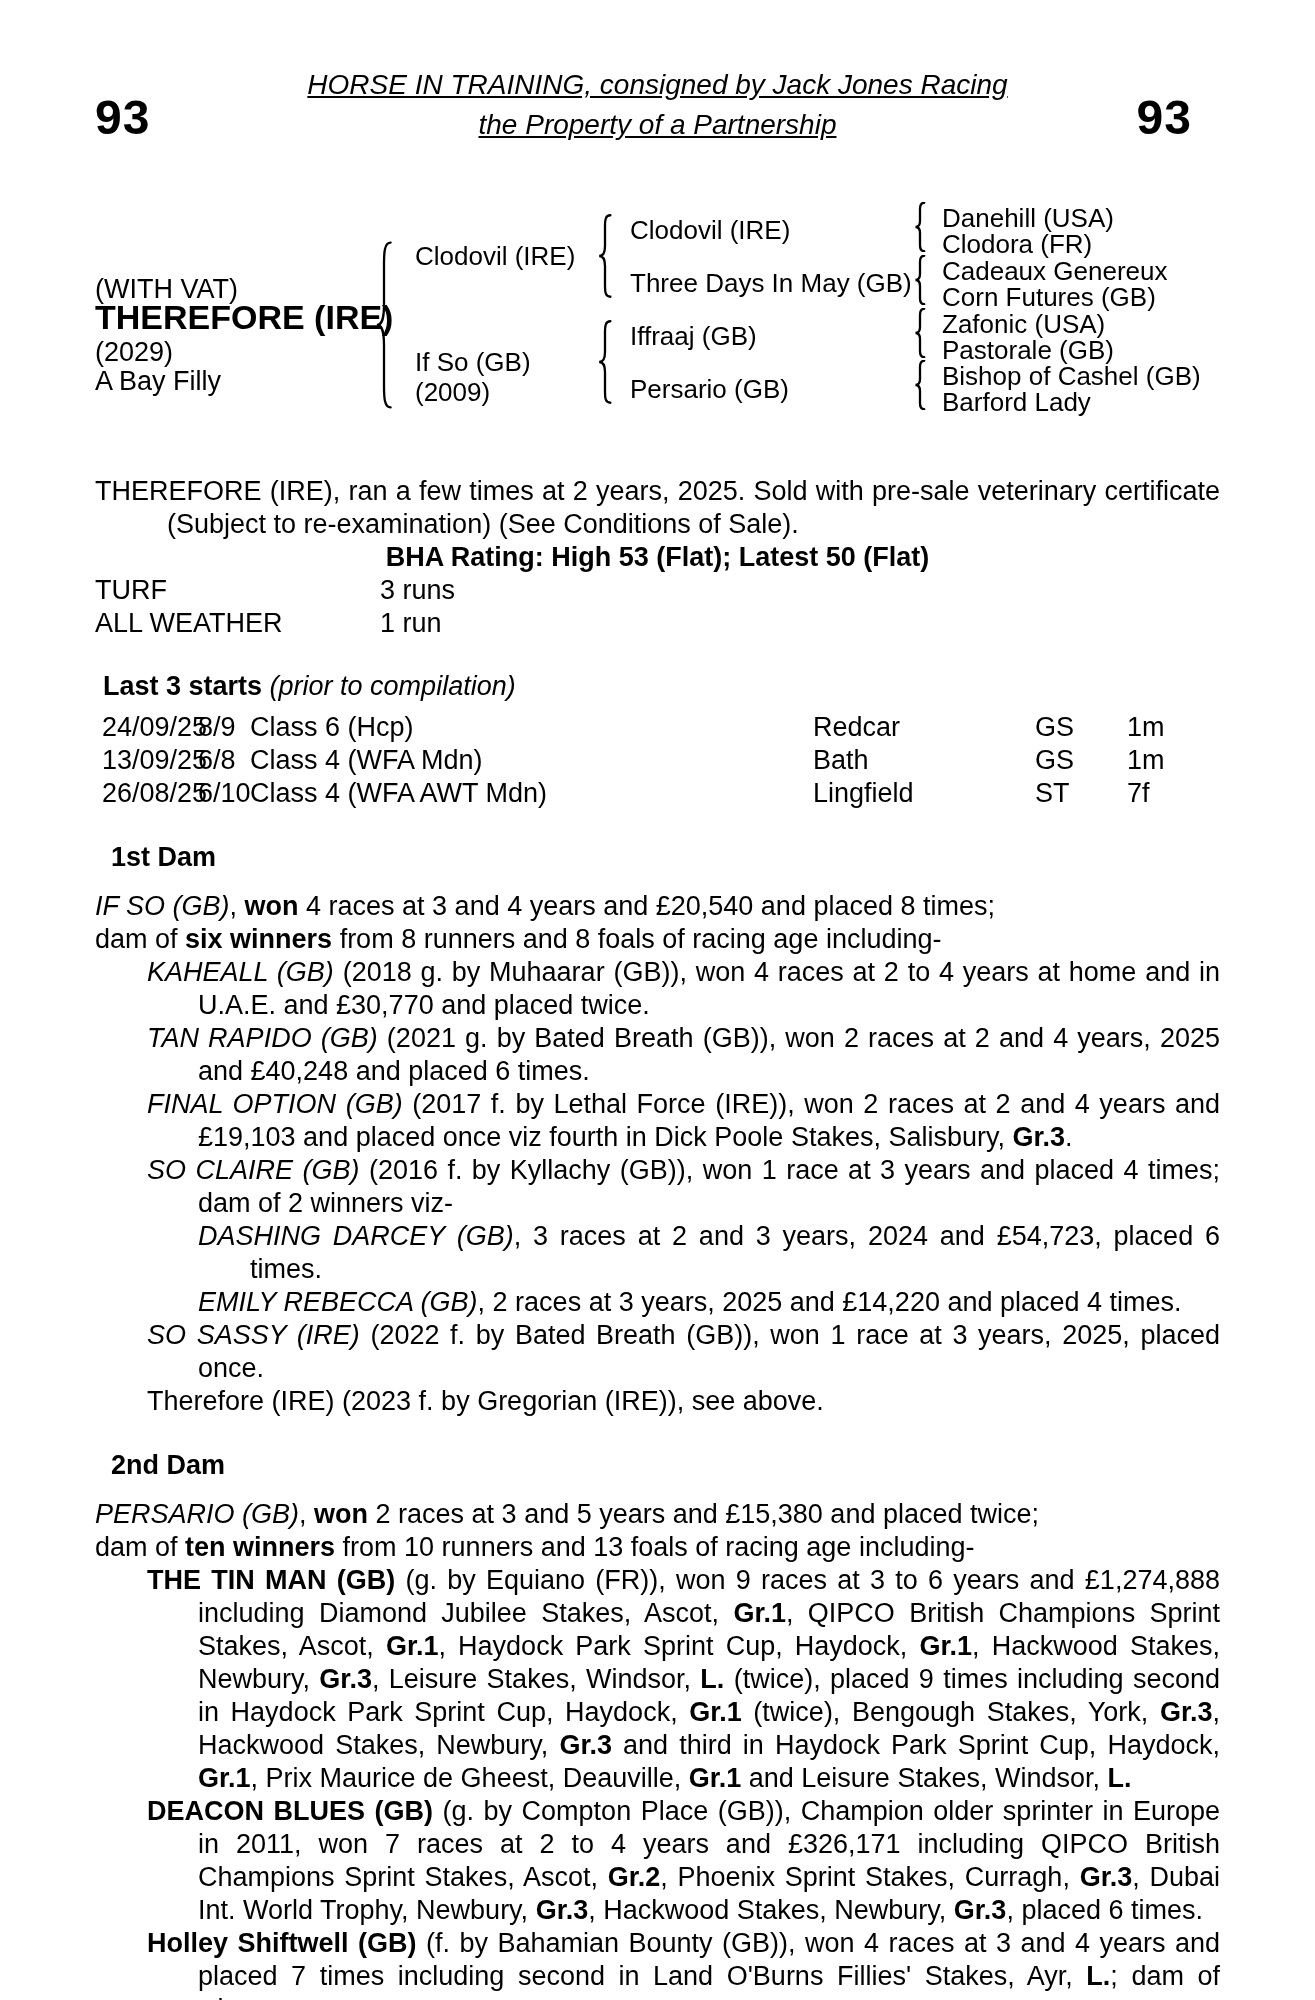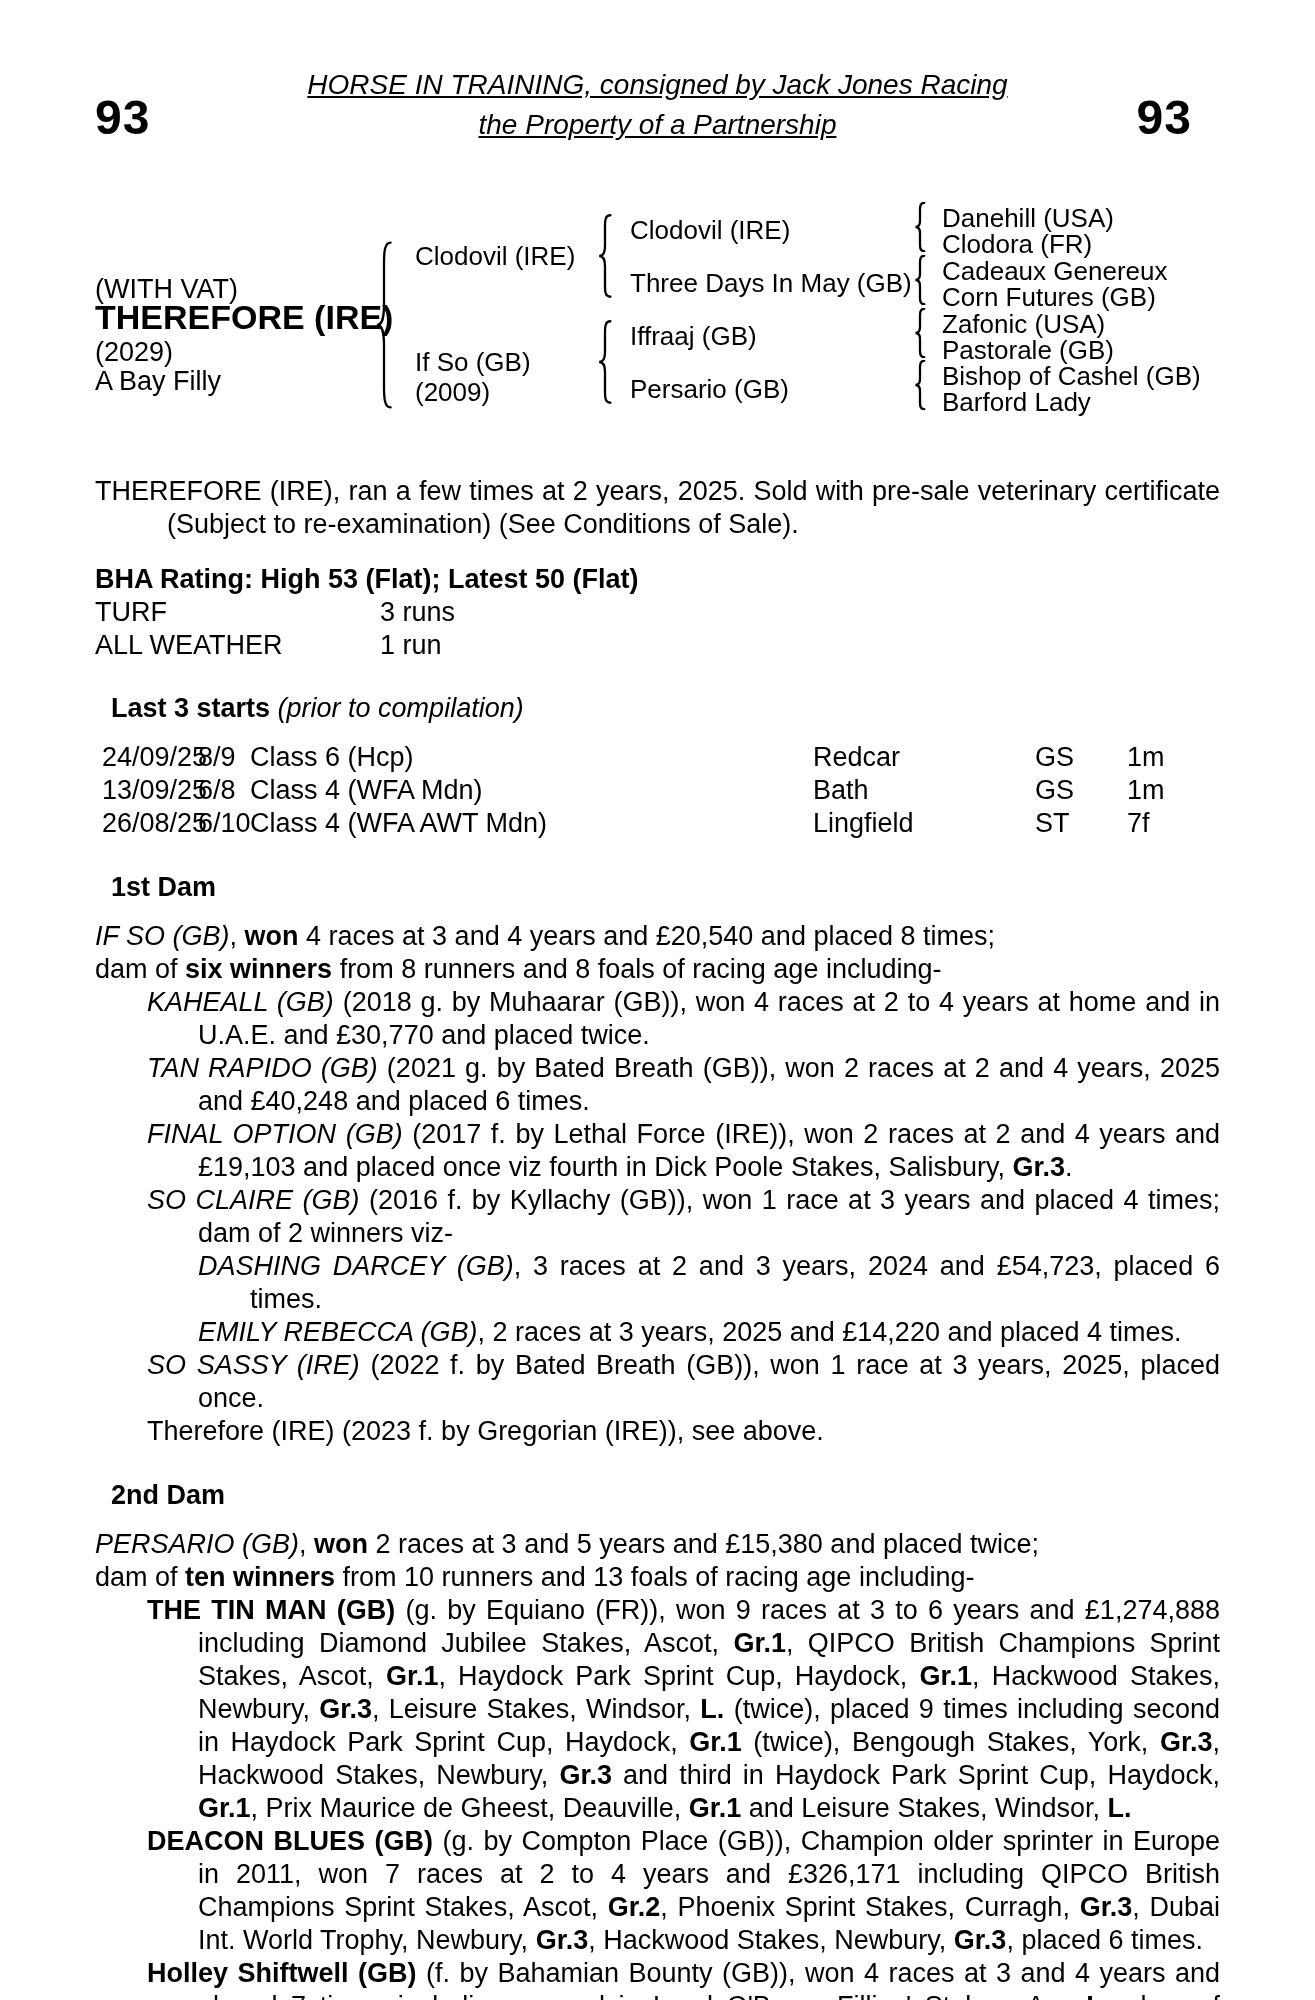--- a/index.html
+++ b/index.html
@@ -23,28 +23,28 @@
   .pedigree{position:relative;height:245px;}
   .ped-item{position:absolute;white-space:nowrap;font-size:26px;line-height:28px;}
   .subj{font-size:27px;}
   .subj-name{font-weight:bold;font-size:34px;}
   .brace{position:absolute;}
   .brace svg{width:100%;height:100%;display:block;}
   .brace path{fill:none;stroke:#000;stroke-width:2.3;vector-effect:non-scaling-stroke;stroke-linecap:round;}
 
   
   .intro{margin:50px 0 0 0;padding-left:72px;text-indent:-72px;text-align:justify;}
-  .bha{margin-top:22px;}
+  .bha{text-align:center;}
   .bha-head{font-weight:bold;margin:0;}
   .kv-row{position:relative;height:33px;}
   .kv-row .k{position:absolute;left:0;}
   .kv-row .v{position:absolute;left:285px;}
 
   .starts{margin-top:30px;}
-  .starts-head{margin:16px;}
+  .starts-head{margin:8px;}
   .starts-head .t{font-weight:bold;}
   .starts-head .n{font-style:italic;}
   .race-row{position:relative;height:33px;margin-left:7px;}
   .race-row span{position:absolute;white-space:nowrap;}
   .race-row .c-date{left:0;}
   .race-row .c-pos{left:96px;width:48px;text-align:left;}
   .race-row .c-race{left:148px;}
   .race-row .c-course{left:711px;}
   .race-row .c-going{left:933px;}
   .race-row .c-dist{left:1025px;}

